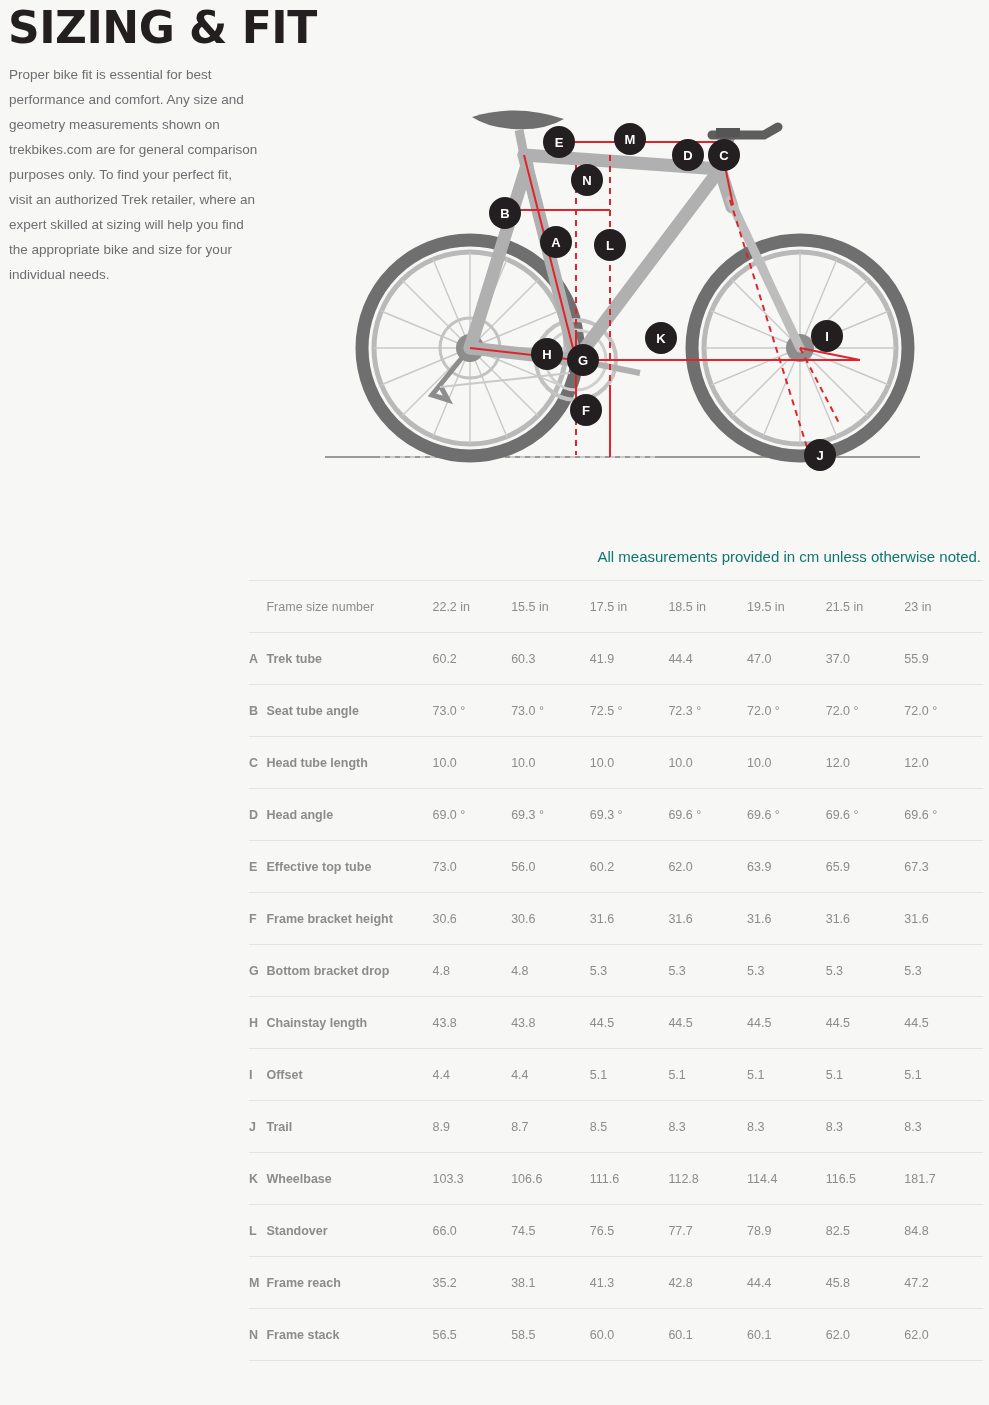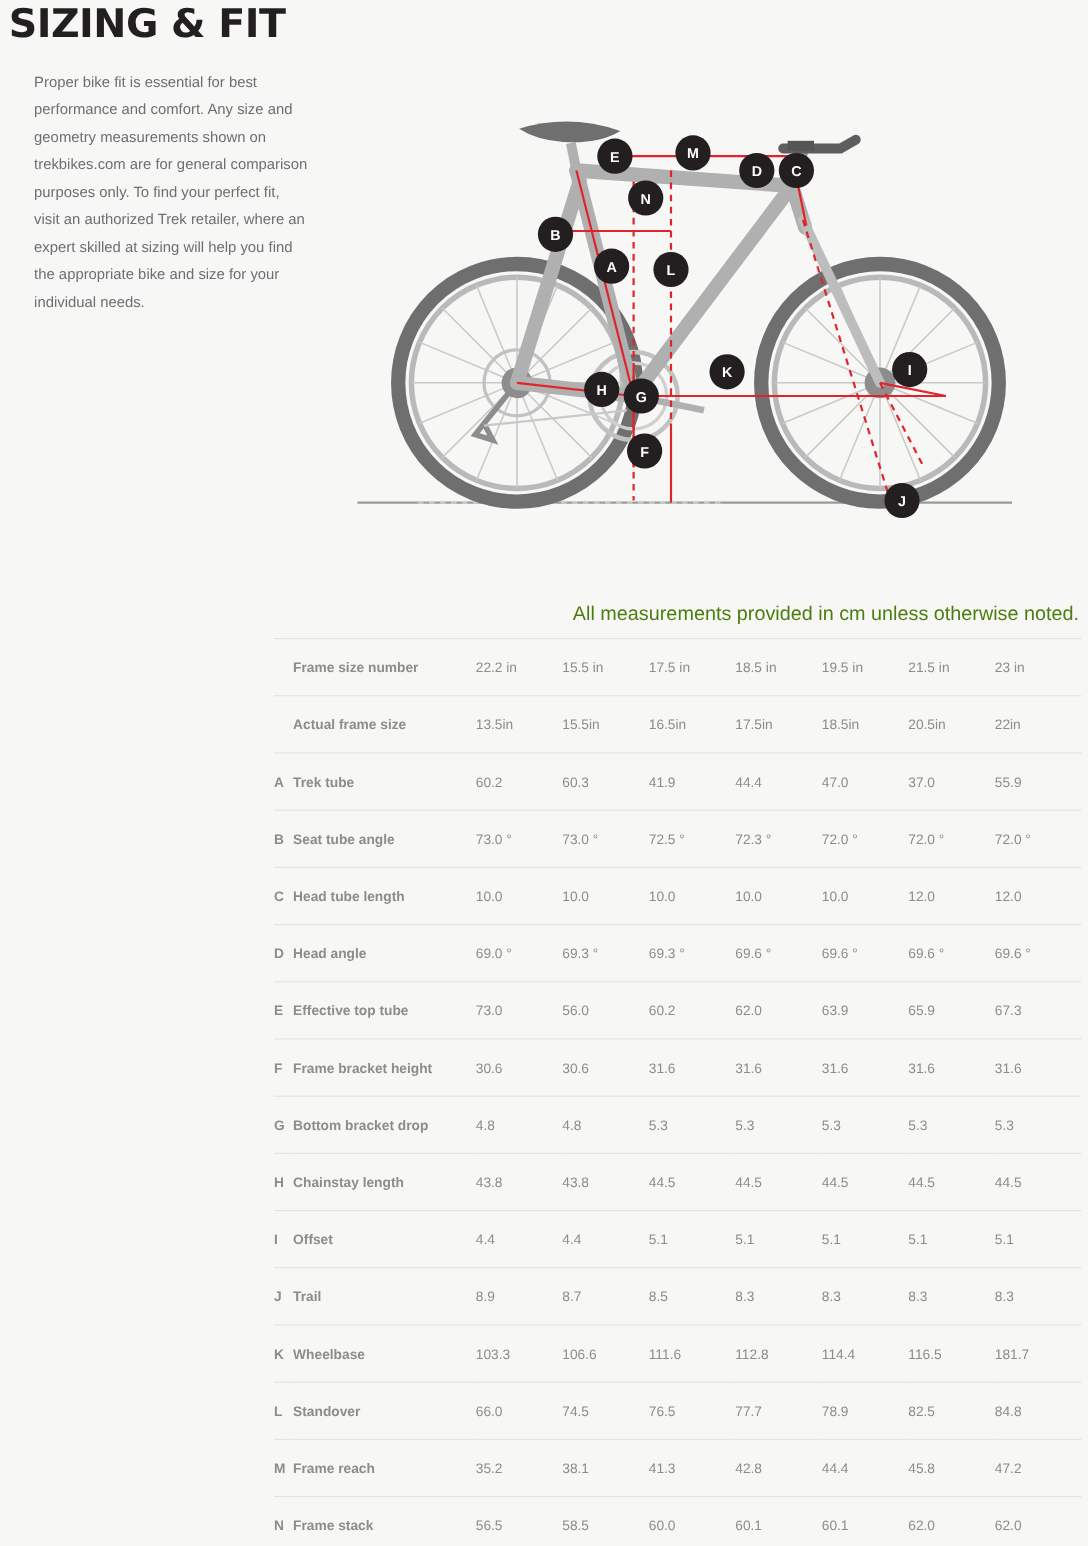--- a/index.html
+++ b/index.html
@@ -13,35 +13,34 @@
     position: relative;
     font-family: "Liberation Sans", sans-serif;
     color: #4a4a4a;
     overflow: hidden;
   }
   
   #page-title {
     position: absolute;
     left: 8px;
     top: 2px;
-    font-size: 36px;
+    font-size: 44px;
     font-weight: bold;
     letter-spacing: -0.5px;
     color: #231f20;
     font-family: "DejaVu Sans", sans-serif;
   }
   #intro-text {
     position: absolute;
     left: 9px;
     top: 62px;
     width: 250px;
     font-size: 13.5px;
     line-height: 25px;
     color: #6d6e71;
-    margin-left: 22px;
   }
   
   #bike-diagram {
     position: absolute;
     left: 320px;
     top: 95px;
     width: 620px;
     height: 390px;
   }
   #bike-diagram svg { display: block; }
@@ -49,22 +48,22 @@
     font-family: "Liberation Sans", sans-serif;
     font-size: 13px;
     font-weight: bold;
     fill: #ffffff;
   }
   
   #measure-note {
     position: absolute;
     right: 8px;
     top: 548px;
-    font-size: 18px;
-    color: #4d7c0f;
+    font-size: 15px;
+    color: #0f766e;
   }
   
   #geometry-table {
     position: absolute;
     left: 249px;
     top: 580px;
     width: 734px;
     border-collapse: collapse;
     font-size: 12.5px;
   }
@@ -92,21 +91,21 @@
     font-weight: bold;
     font-size: 11.5px;
     padding-left: 18px;
   }
   td.col-val {
     width: 72px;
     padding-left: 4px;
   }
   tr.head-row td.col-name {
     color: #333333;
-    font-weight: bold;
+    font-weight: normal;
   }
 </style>
 </head>
 <body>
 
 <div id="page-title">SIZING &amp; FIT</div>
 <div id="intro-text">Proper bike fit is essential for best performance and comfort. Any size and geometry measurements shown on trekbikes.com are for general comparison purposes only. To find your perfect fit, visit an authorized Trek retailer, where an expert skilled at sizing will help you find the appropriate bike and size for your individual needs.</div>
 
 <div id="bike-diagram">
   <svg width="620" height="390" viewBox="0 0 620 390" xmlns="http://www.w3.org/2000/svg">
@@ -287,31 +286,20 @@
         <td class="col-letter"></td>
         <td class="col-name">Frame size number</td>
         <td class="col-val">22.2 in</td>
         <td class="col-val">15.5 in</td>
         <td class="col-val">17.5 in</td>
         <td class="col-val">18.5 in</td>
         <td class="col-val">19.5 in</td>
         <td class="col-val">21.5 in</td>
         <td class="col-val">23 in</td>
       </tr>
-      <tr class="head-row">
-        <td class="col-letter"></td>
-        <td class="col-name">Actual frame size</td>
-        <td class="col-val">13.5in</td>
-        <td class="col-val">15.5in</td>
-        <td class="col-val">16.5in</td>
-        <td class="col-val">17.5in</td>
-        <td class="col-val">18.5in</td>
-        <td class="col-val">20.5in</td>
-        <td class="col-val">22in</td>
-      </tr>
       <tr>
         <td class="col-letter">A</td>
         <td class="col-name">Trek tube</td>
         <td class="col-val">60.2</td>
         <td class="col-val">60.3</td>
         <td class="col-val">41.9</td>
         <td class="col-val">44.4</td>
         <td class="col-val">47.0</td>
         <td class="col-val">37.0</td>
         <td class="col-val">55.9</td>

